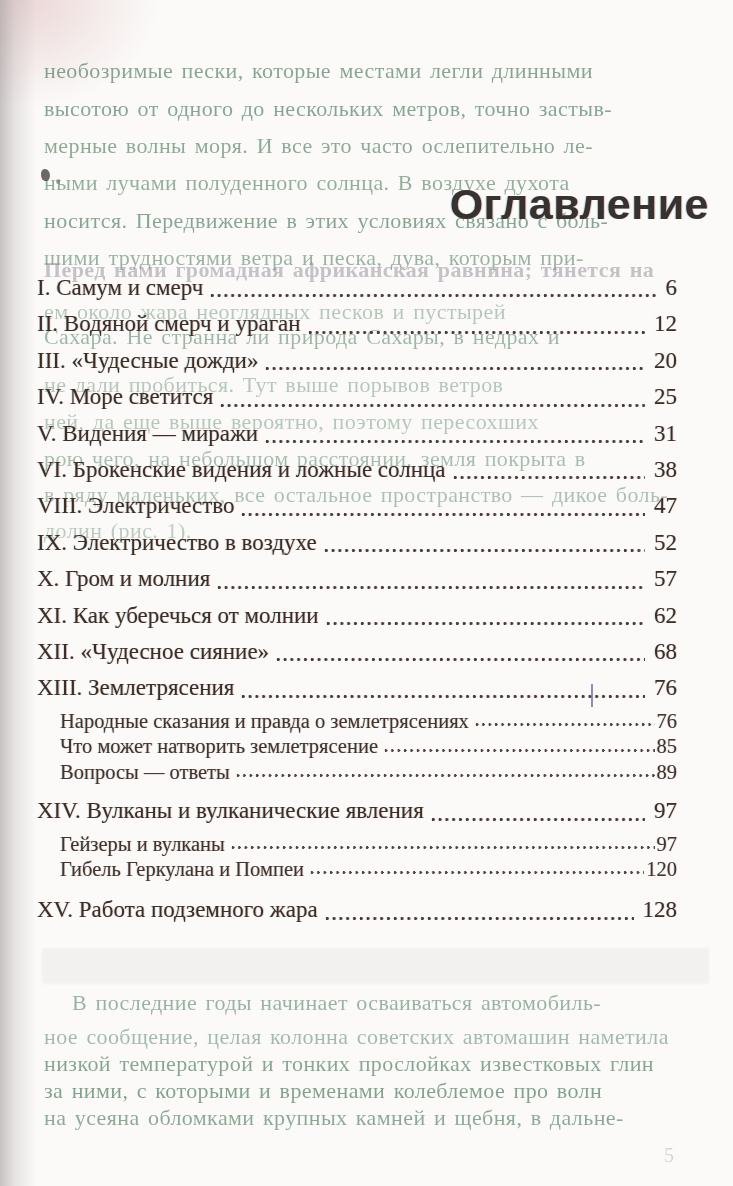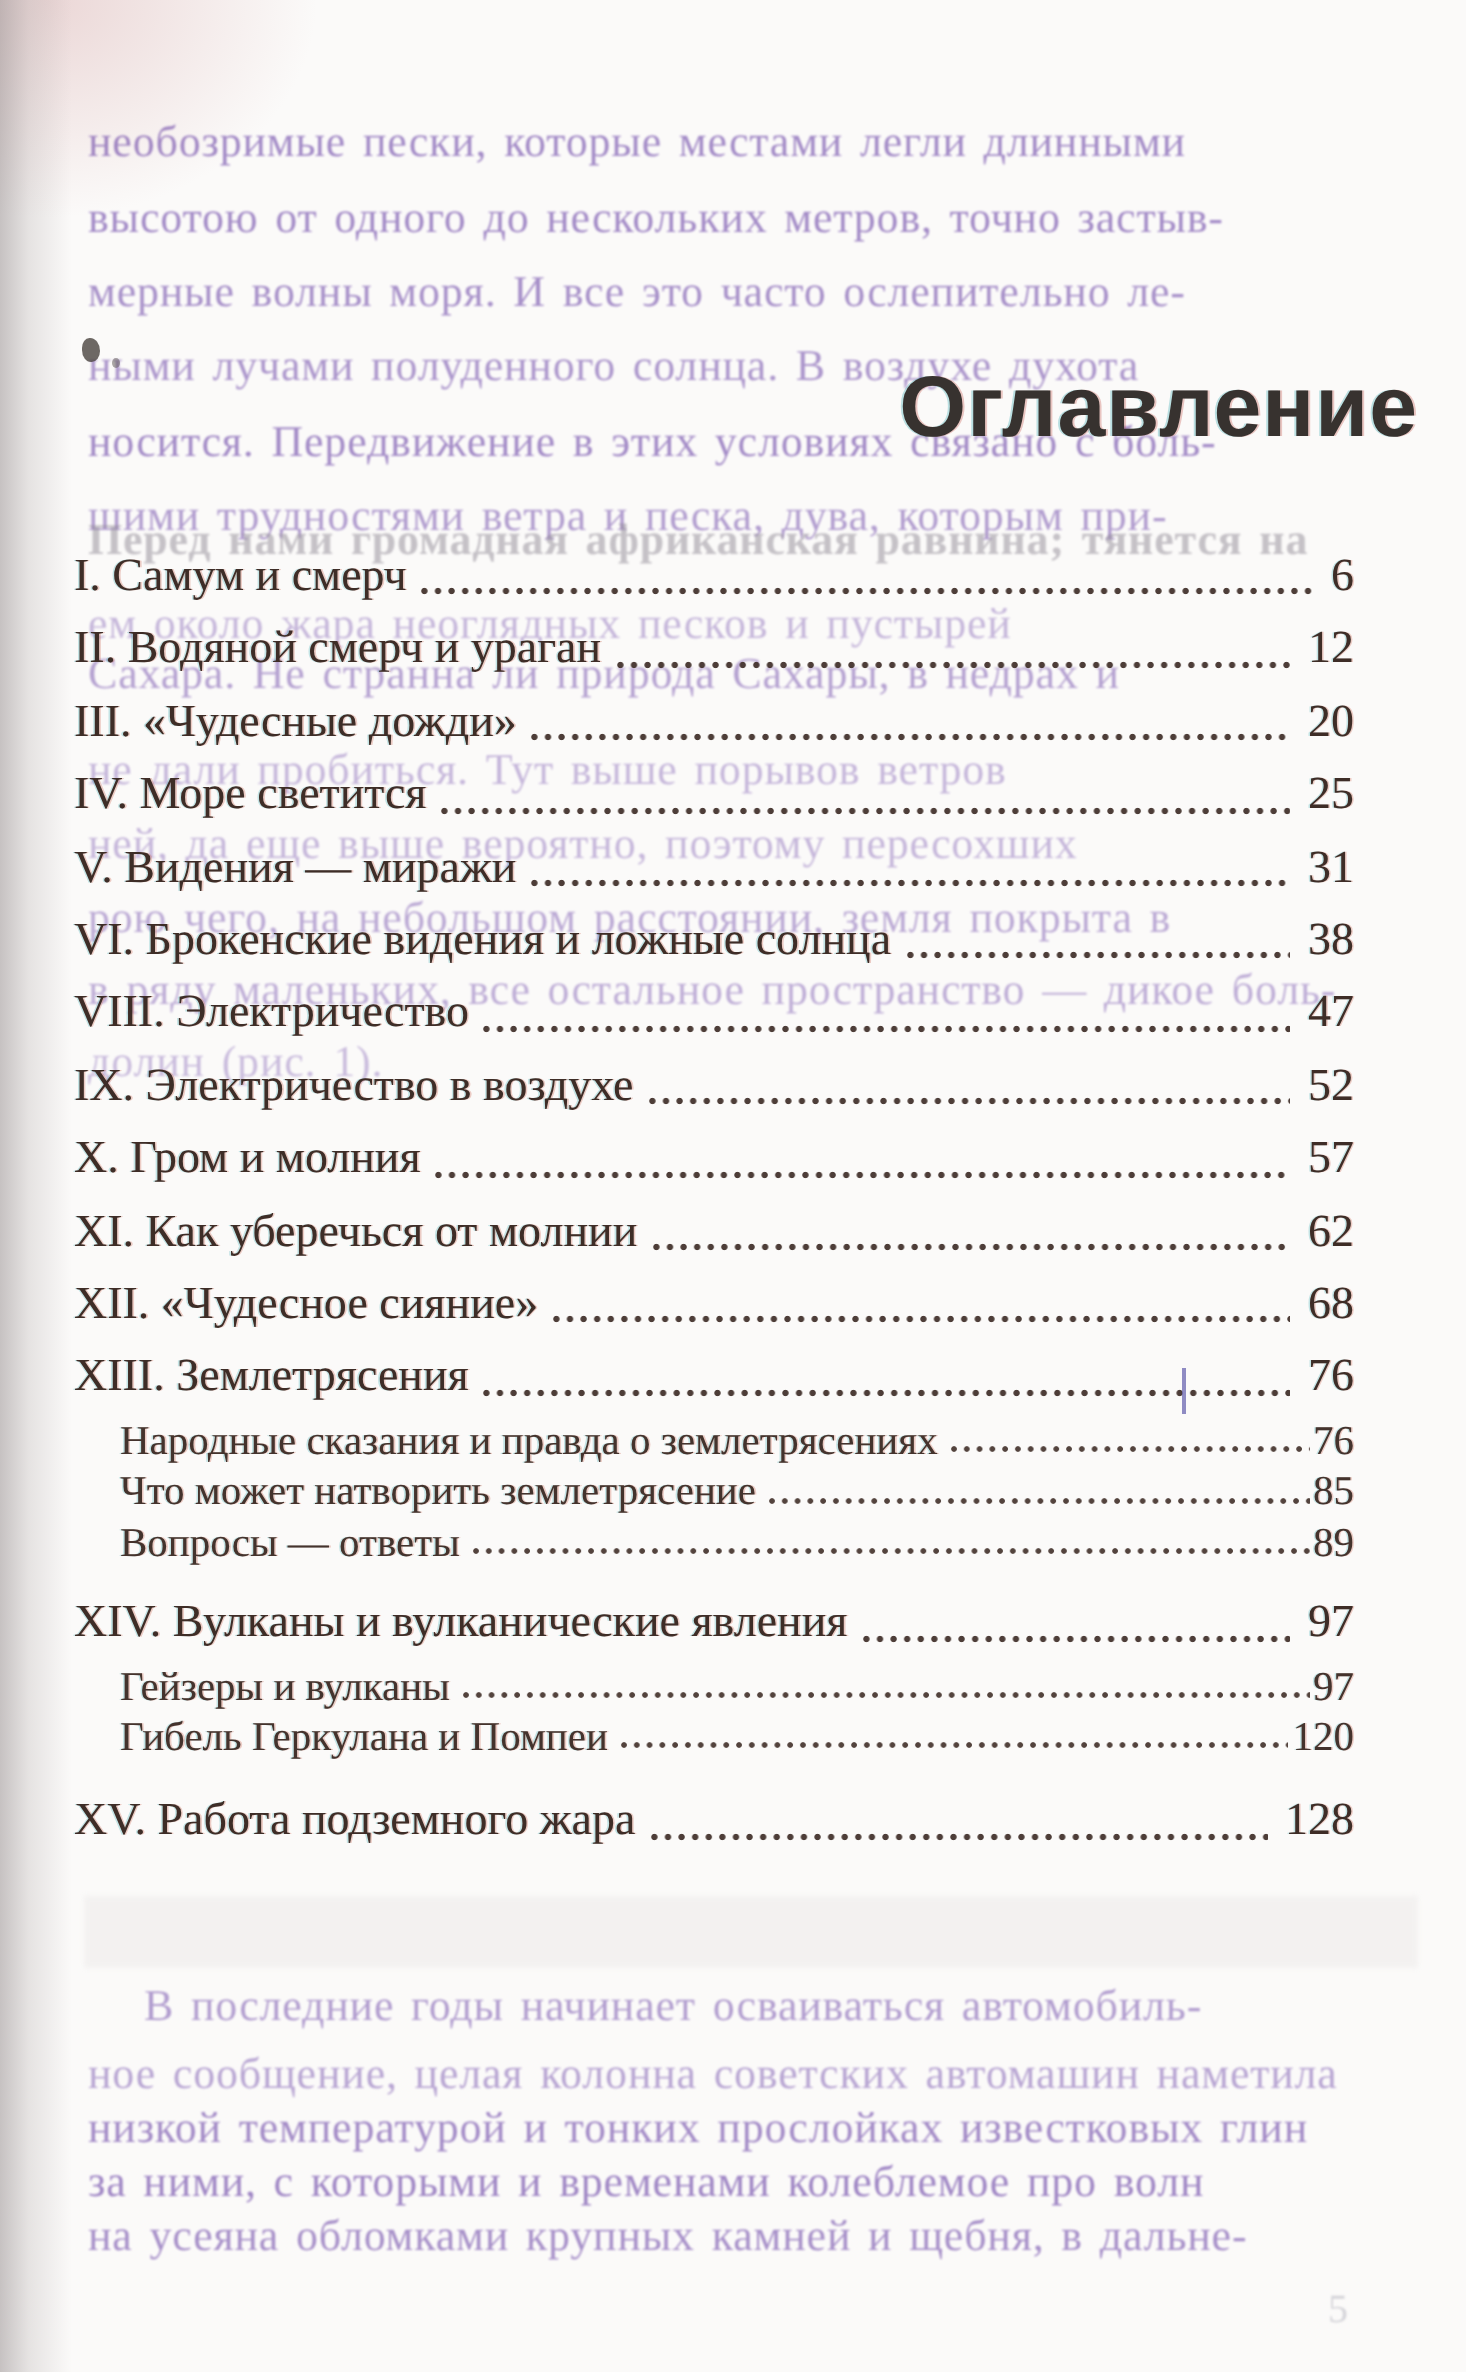--- a/index.html
+++ b/index.html
@@ -19,21 +19,21 @@
     background:var(--pen,#6b66b0);opacity:.75;}
   .speck-a{position:absolute;left:41px;top:169px;width:9px;height:12px;
     background:#4a443f;border-radius:45% 60% 50% 55%;opacity:.8;}
   .speck-b{position:absolute;left:56px;top:179px;width:4px;height:5px;
     background:#5a544f;border-radius:50%;opacity:.5;}
   .ghost-num{position:absolute;left:664px;top:1144px;font-size:20px;
     color:#a8a8b4;opacity:.45;filter:blur(.6px);}
 
   
   .bleed-line{position:absolute;left:44px;right:26px;white-space:nowrap;overflow:hidden;
-    color:#4c1d95;filter:blur(.55px);font-size:22px;letter-spacing:.4px;word-spacing:2.5px;}
+    color:#14532d;filter:blur(.55px);font-size:22px;letter-spacing:.4px;word-spacing:2.5px;}
   .bleed-line.bold{font-weight:bold;color:#908a95;}
 
   
   .title{position:absolute;left:0;right:24px;top:180px;text-align:right;
     font-family:"Liberation Sans", sans-serif;font-weight:bold;
     font-size:43px;color:var(--title-ink,#37322f);letter-spacing:.5px;
     text-shadow:1px 0 0 rgba(185,62,50,.28), -1px 0 0 rgba(0,148,160,.26);padding-left:37px;}
 
   
   .toc{position:absolute;left:37px;right:56px;top:270px;color:var(--ink,#3e2d27);}

